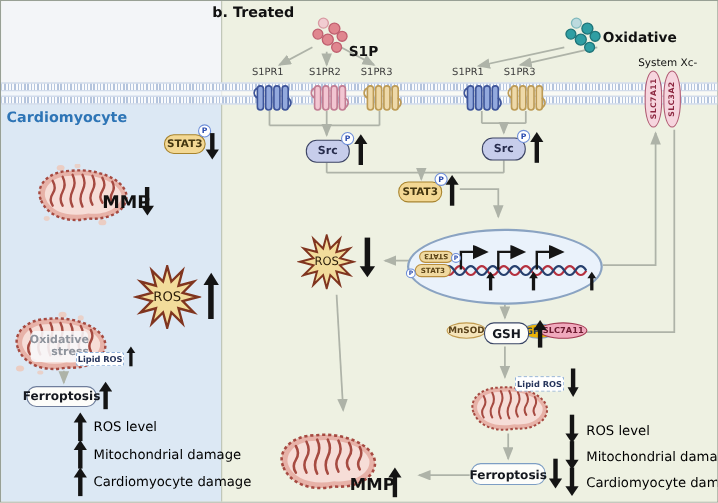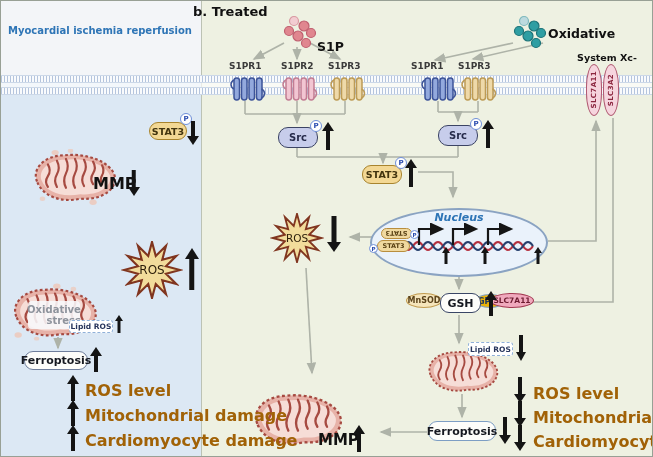--- a/index.html
+++ b/index.html
@@ -12,24 +12,24 @@
   #panelB-bg{left:200px;top:0;width:453px;height:457px;background:#eef1e2;}
   #divider{left:200px;top:0;width:1px;height:457px;background:#bcc2b4;}
   
   .mem{left:0;width:653px;height:8px;background-color:#e9eef6;
        background-image:repeating-linear-gradient(90deg,#b4c4dd 0 1.2px,rgba(255,255,255,.75) 1.2px 3px);
        border-top:1px solid #ccd8e8;border-bottom:1px solid #ccd8e8;box-sizing:border-box;}
   .memgap{left:0;top:82px;width:653px;height:4px;background:rgba(255,255,255,.65);}
   
   .ptitle{font-size:13px;font-weight:bold;color:#111;}
   .bluetext{color:#2e75b6;font-weight:bold;}
-  .lbl{font-size:9px;font-weight:bold;color:#3b3b3b;}
+  .lbl{font-size:9px;font-weight:normal;color:#3b3b3b;}
   .biglbl{font-size:12.5px;font-weight:bold;color:#111;}
   .mmp{font-weight:bold;color:#111;}
-  .outcome{font-size:16px;font-weight:bold;color:#a16207;white-space:nowrap;}
+  .outcome{font-size:12px;font-weight:normal;color:#000000;white-space:nowrap;}
   
   .pill{display:flex;align-items:center;justify-content:center;font-weight:bold;box-sizing:border-box;}
   .stat3{background:#f3d894;border:1.5px solid #a8842e;border-radius:9px;color:#43350f;font-size:9.5px;}
   .src{background:#c7cdeb;border:1.5px solid #3c4464;border-radius:10px;color:#272c4c;font-size:10px;}
   .whitebox{background:#fdfdfa;border:1.5px solid #6f7e9c;border-radius:9px;color:#15181f;font-size:11px;}
   .gene{border-radius:50%;display:flex;align-items:center;justify-content:center;font-weight:bold;box-sizing:border-box;margin-top:44px;}
   .pcirc{width:12px;height:12px;border-radius:50%;background:#fff;border:1.5px solid #6f8fd8;color:#2b4db0;
          font-size:7px;font-weight:bold;display:flex;align-items:center;justify-content:center;box-sizing:border-box;z-index:6;}
   .pcirc.tiny{width:9px;height:9px;font-size:5.5px;border-width:1px;}
   .dimerpill{background:#f0d9a0;border:1px solid #b98e3e;border-radius:6px;color:#5a4215;font-size:6.5px;
@@ -97,21 +97,21 @@
       <path d="M612,117 L612,301 L504,301" marker-end="url(#ag)"></path>
       <path d="M458,276 L458,288" marker-end="url(#ag)"></path>
       <path d="M458,314 L458,342" marker-end="url(#ag)"></path>
       <path d="M461,393 L461,416" marker-end="url(#ag)"></path>
       <path d="M426,431 L380,431" marker-end="url(#ag)"></path>
       <path d="M305,267 L311,372" marker-end="url(#ag)"></path>
       <path d="M57,336 L57,347" marker-end="url(#ag)"></path>
     </g>
   </svg>
 
-  <div class="abs z5 bluetext" style="left:7px;top:24px;font-size:10px">Myocardial ischemia reperfusion</div>
+  <div class="abs z5 bluetext" style="left:5px;top:99px;font-size:13px">Cardiomyocyte</div>
 
   <div class="abs z5 pill stat3" style="left:148px;top:121px;width:38px;height:18px">STAT3</div>
   <div class="abs pcirc" style="left:179px;top:112px">P</div>
   <div class="arr down" style="left:186px;top:120px;width:12px;height:24px">
       <i class="sh"></i>
     </div>
 
   <svg class="abs z3" style="left:28px;top:148px" width="92" height="56" viewBox="0 0 100 62">
     <ellipse cx="28" cy="4" rx="4" ry="3" fill="#eccabe" opacity=".9"></ellipse>
     <ellipse cx="45" cy="2" rx="3" ry="2.5" fill="#eccabe" opacity=".8"></ellipse>
@@ -284,21 +284,20 @@
       <i class="sh"></i>
     </div>
 
   <div class="abs z5 pill stat3" style="left:361px;top:164px;width:40px;height:19px">STAT3</div>
   <div class="abs pcirc" style="left:394px;top:156px">P</div>
   <div class="arr up" style="left:404px;top:158px;width:12px;height:28px">
       <i class="sh"></i>
     </div>
 
   <div class="abs z3 nuc" style="left:369px;top:207px;width:178px;height:69px;box-sizing:border-box"></div>
-  <div class="abs z5 bluetext" style="left:369px;top:210px;width:178px;text-align:center;font-size:11px;font-style:italic">Nucleus</div>
 
   <div class="abs z5 dimerpill" style="left:380px;top:227px;width:31px;height:11px;transform:rotate(180deg)">STAT3</div>
   <div class="abs z5 dimerpill" style="left:376px;top:239px;width:33px;height:12px">STAT3</div>
   <div class="abs pcirc tiny" style="left:409px;top:229px">P</div>
   <div class="abs pcirc tiny" style="left:368px;top:243px">P</div>
 
   <svg class="abs z4" style="left:392px;top:237px" width="142" height="16" viewBox="0 0 142 16">
     <path d="M0,8 Q5,0 10,8 T20,8 T30,8 T40,8 T50,8 T60,8 T70,8 T80,8 T90,8 T100,8 T110,8 T120,8 T130,8 T140,8" stroke="#b5313f" stroke-width="2" fill="none"></path>
     <path d="M0,8 Q5,16 10,8 T20,8 T30,8 T40,8 T50,8 T60,8 T70,8 T80,8 T90,8 T100,8 T110,8 T120,8 T130,8 T140,8" stroke="#27406e" stroke-width="2" fill="none"></path>
   </svg>

